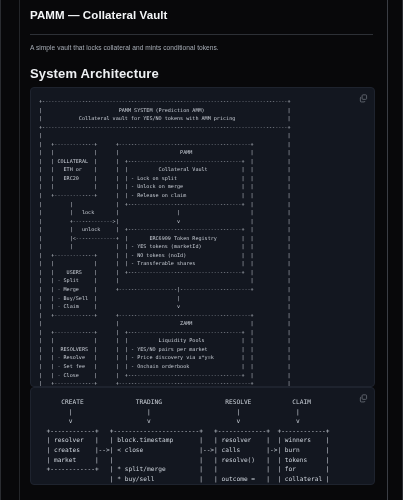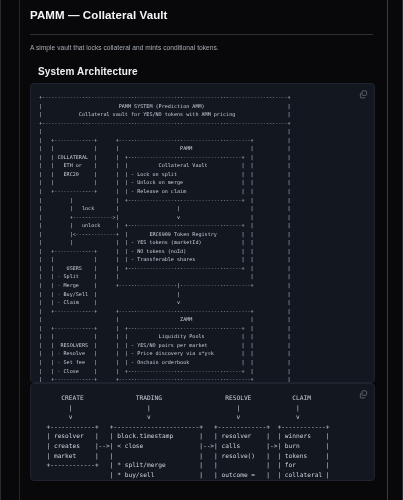--- a/index.html
+++ b/index.html
@@ -23,21 +23,21 @@
 
   .page-title{
     font-size:11.5px;font-weight:bold;letter-spacing:.1px;
     color:#f3f5f7;margin:8px 0 12px 0;line-height:14px;
   }
   .title-rule{height:1px;background:#2d3036;margin:7px 0 0 0;width:343px;}
   .subtitle{
     font-size:6.6px;color:#a7adb6;margin:8px 0 0 0;line-height:9px;letter-spacing:.05px;
   }
   .section-head{
-    font-size:10px;font-weight:bold;color:#eef0f3;margin:14px 0 6px 8px;letter-spacing:.15px;
+    font-size:13px;font-weight:bold;color:#eef0f3;margin:14px 0 6px 0;letter-spacing:.15px;
   }
 
   .panel{
     position:relative;
     background:#131720;
     border:1px solid #1e232e;
     border-radius:4px;
     padding:9px 8px 8px 8px;
     box-sizing:border-box;
     overflow:hidden;

